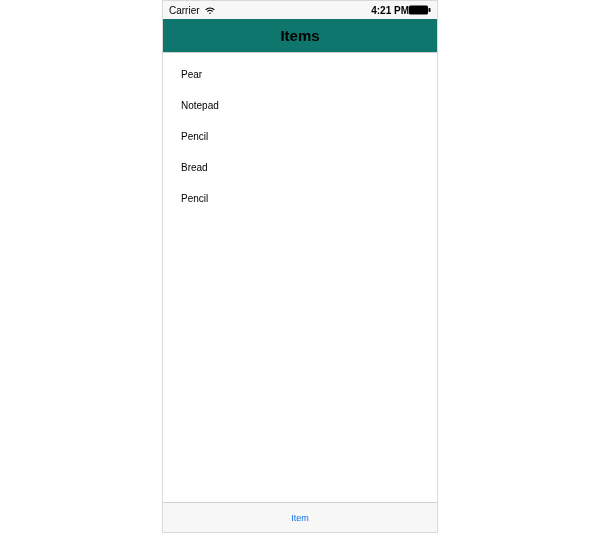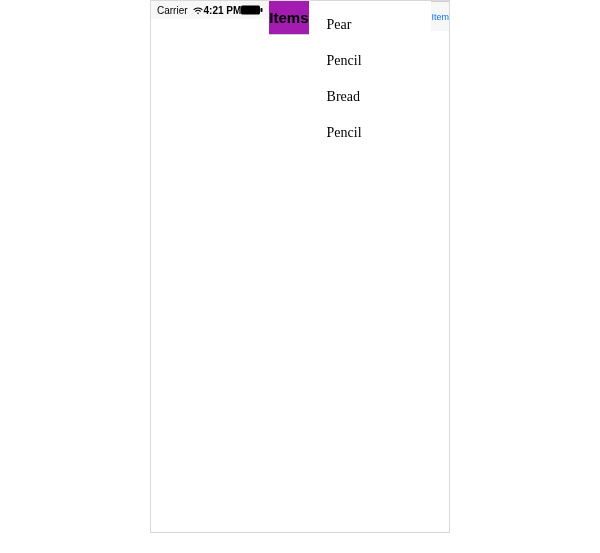--- a/index.html
+++ b/index.html
@@ -10,26 +10,26 @@
     body {
       font-family: -apple-system, "Helvetica Neue", Helvetica, Arial, sans-serif;
       background: #fff;
       width: 600px;
       height: 553px;
       display: flex;
       justify-content: center;
       align-items: flex-start;
     }
     .phone-frame {
-      width: 300px;
+      width: 276px;
       height: 533px;
       border: 1px solid #d9d9d9;
       background: #fff;
       display: flex;
-      flex-direction: row;
+      flex-direction: column;
       position: relative;
     }
     .status-bar {
       height: 18px;
       background: #f7f7f7;
       display: flex;
       align-items: center;
       justify-content: space-between;
       padding: 0 6px;
       font-size: 10px;
@@ -54,44 +54,43 @@
       width: 12px;
       height: 9px;
     }
     .battery-icon {
       display: inline-block;
       width: 22px;
       height: 10px;
     }
     .nav-bar {
       height: 34px;
-      background: #a21caf;
+      background: #0f766e;
       border-bottom: 1px solid #d0d0d0;
       display: flex;
       align-items: center;
       justify-content: center;
     }
     .nav-title {
       font-size: 15px;
       font-weight: 600;
       color: #000;
     }
     .content {
       flex: 1;
       background: #fff;
       overflow: hidden;
     }
     .list {
       padding-top: 6px;
     }
     .list-item {
       padding: 10px 18px;
-      font-size: 14px;
+      font-size: 10px;
       color: #000;
-      font-family: Liberation Serif, serif;
     }
     .tab-bar {
       height: 30px;
       background: #f7f7f7;
       border-top: 1px solid #d0d0d0;
       display: flex;
       align-items: center;
       justify-content: center;
     }
     .tab-item {
@@ -130,20 +129,23 @@
   <div class="nav-bar">
     <div class="nav-title">Items</div>
   </div>
 
   <div class="content">
     <div class="list">
       <div class="list-item">
         <span>Pear</span>
       </div>
       <div class="list-item">
+        <span>Notepad</span>
+      </div>
+      <div class="list-item">
         <span>Pencil</span>
       </div>
       <div class="list-item">
         <span>Bread</span>
       </div>
       <div class="list-item">
         <span>Pencil</span>
       </div>
     </div>
   </div>

